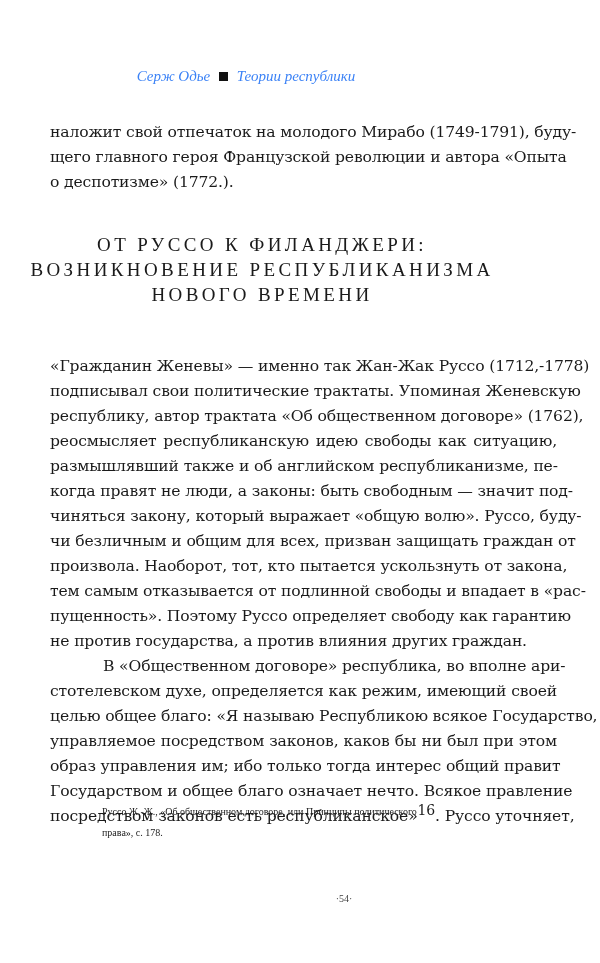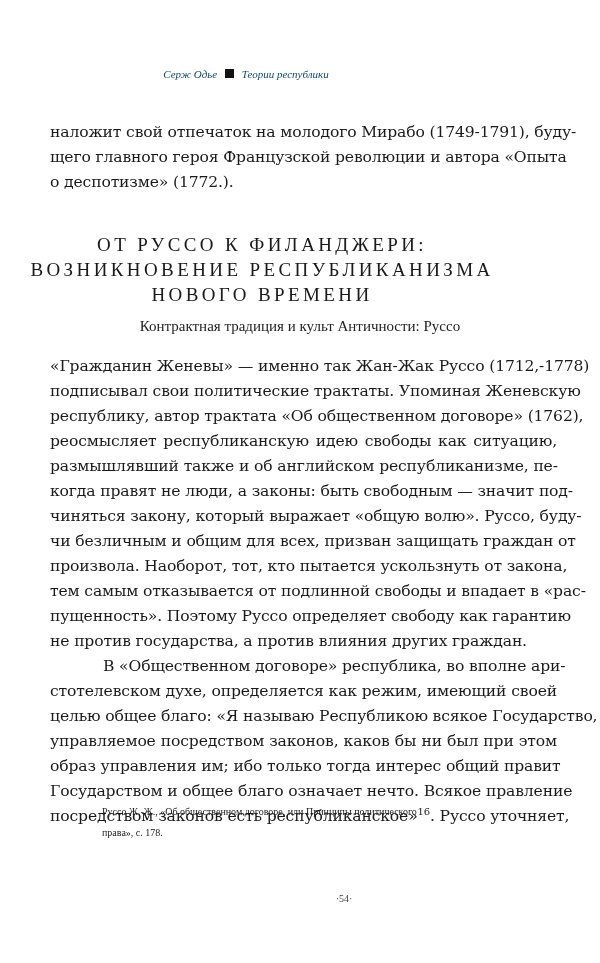--- a/index.html
+++ b/index.html
@@ -21,22 +21,22 @@
       width: 600px; height: 963px;
     }
     .running-head {
       position: absolute;
       top: 68px;
       left: 0;
       width: 492px;
       text-align: center;
       font-family: "Liberation Serif", serif;
       font-style: italic;
-      font-size: 11px;
-      color: #0c4a6e;
+      font-size: 15px;
+      color: #3b82f6;
     }
     .running-head .sep {
       display: inline-block;
       width: 9px;
       height: 9px;
       background: #111;
       margin: 0 5px;
       vertical-align: 0px;
     }
     .text-block {
@@ -99,21 +99,21 @@
       position: absolute;
       top: 893px;
       left: 0;
       width: 600px;
       text-align: center;
       font-family: "Liberation Serif", serif;
       font-size: 10px;
       color: #444;
       padding-left: 44px;
     }
-    sup { font-size: 10px; line-height: 0; vertical-align: 6px; }
+    sup { font-size: 14px; line-height: 0; vertical-align: 6px; }
   </style>
 </head>
 <body>
 
 <div class="page">
 
   <div class="running-head">
     <span>Серж Одье</span>
     <span class="sep"></span>
     <span>Теории республики</span>
@@ -124,21 +124,20 @@
     <span class="line">щего главного героя Французской революции и автора «Опыта</span>
     <span class="line last">о деспотизме» (1772.).</span>
   </div>
 
   <div class="heading">
     <div>ОТ РУССО К ФИЛАНДЖЕРИ:</div>
     <div>ВОЗНИКНОВЕНИЕ РЕСПУБЛИКАНИЗМА</div>
     <div>НОВОГО ВРЕМЕНИ</div>
   </div>
 
-  <div class="subheading">Контрактная традиция и культ Античности: Руссо</div>
 
   <div class="text-block" style="top:354px;">
     <span class="line">«Гражданин Женевы» — именно так Жан-Жак Руссо (1712,-1778)</span>
     <span class="line">подписывал свои политические трактаты. Упоминая Женевскую</span>
     <span class="line">республику, автор трактата «Об общественном договоре» (1762),</span>
     <span class="line">реосмысляет республиканскую идею свободы как ситуацию,</span>
     <span class="line">размышлявший также и об английском республиканизме, пе-</span>
     <span class="line">когда правят не люди, а законы: быть свободным — значит под-</span>
     <span class="line">чиняться закону, который выражает «общую волю». Руссо, буду-</span>
     <span class="line">чи безличным и общим для всех, призван защищать граждан от</span>

